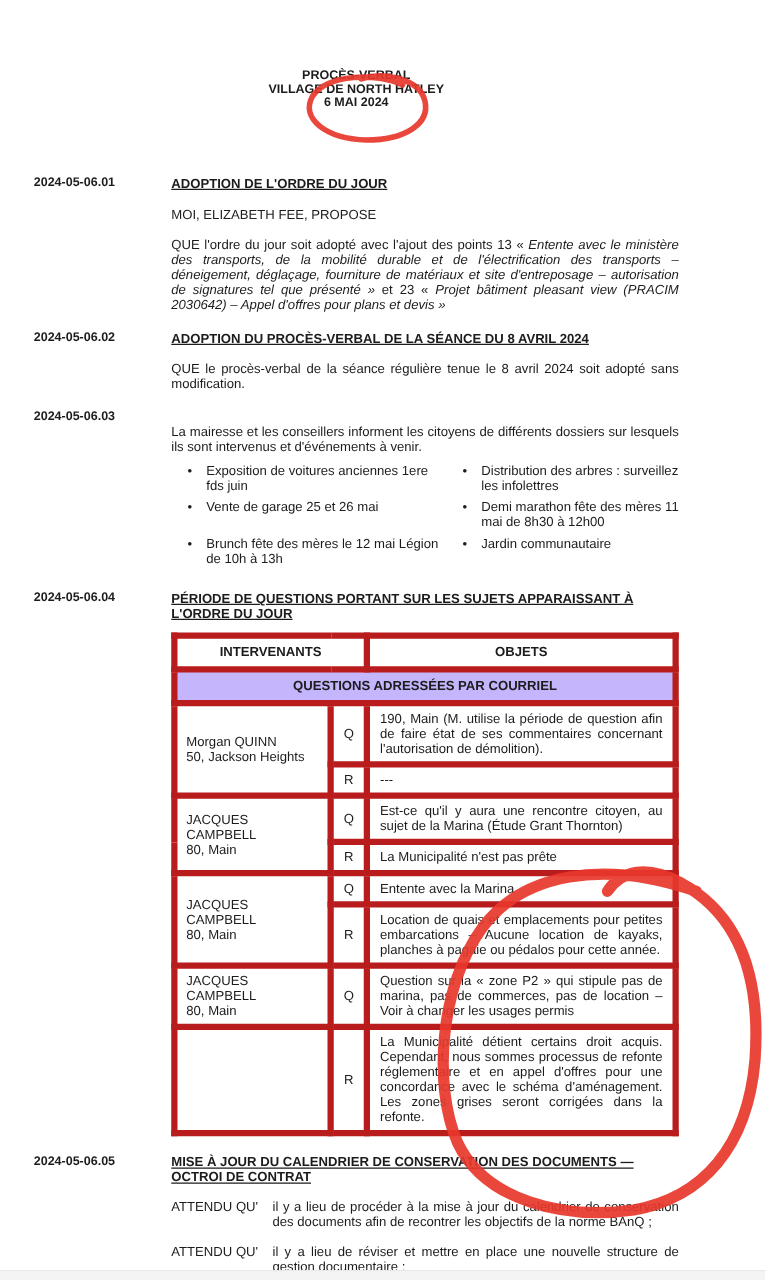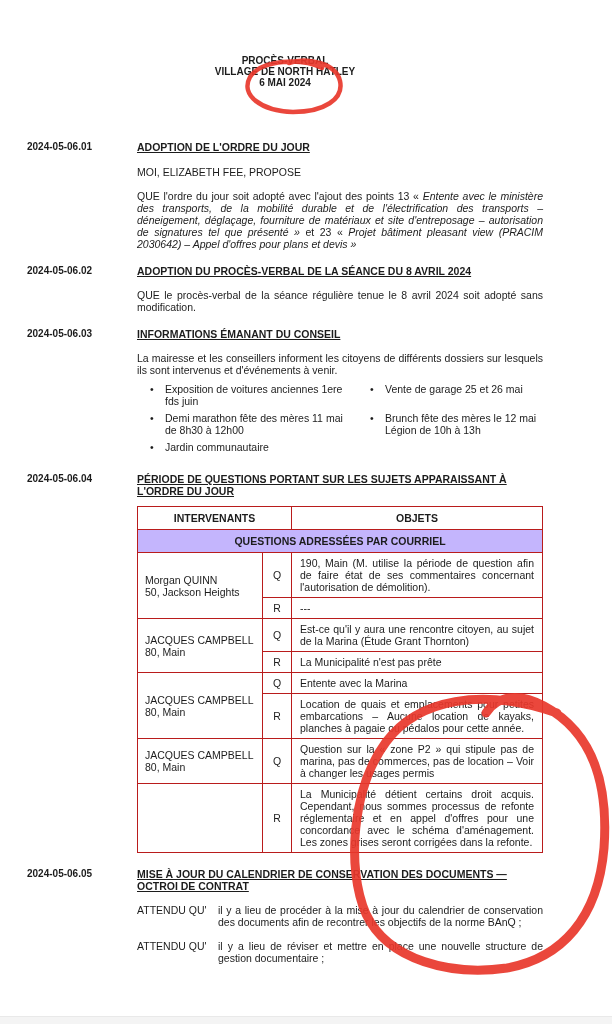--- a/index.html
+++ b/index.html
@@ -15,21 +15,21 @@
   .heading{font-weight:700;text-decoration:underline;}
   .para{text-align:justify;margin-top:12px;}
   .propose{margin-top:13px;}
   .it{font-style:italic;}
   .mt-s1{margin-top:53px;}
   .mt-sec{margin-top:15px;}
   .bullets{display:grid;grid-template-columns:204px 1fr;column-gap:16px;margin-top:7px;padding-left:11px;}
   .bullet{position:relative;padding-left:17px;margin-bottom:5px;}
   .bullet::before{content:"\2022";position:absolute;left:2px;}
   .qtable{width:100%;border-collapse:collapse;margin-top:9px;table-layout:fixed;}
-  .qtable td,.qtable th{border:1px solid #b91c1c;}
+  .qtable td,.qtable th{border:5px solid #b91c1c;}
   .qtable th{font-weight:700;text-align:center;padding:5px 4px;font-size:10.5px;}
   .subhead td{background:#c4b5fd;font-weight:700;text-align:center;padding:5px 4px;}
   .cell-name{padding:3px 7px;vertical-align:middle;}
   .cell-name.top{vertical-align:middle;}
   .cell-qr{text-align:center;vertical-align:middle;padding:2px;}
   .cell-obj{padding:4px 8px;text-align:justify;vertical-align:middle;}
   .attendu{display:flex;margin-top:12px;}
   .att-label{flex:0 0 81px;}
   .att-text{flex:1;text-align:justify;}
   .overlay{position:absolute;left:0;top:0;width:612px;height:1024px;pointer-events:none;}
@@ -60,24 +60,24 @@
       <div class="num">2024-05-06.02</div>
       <div class="sec-body">
         <div class="heading">ADOPTION DU PROCÈS-VERBAL DE LA SÉANCE DU 8 AVRIL 2024</div>
         <div class="para">QUE le procès-verbal de la séance régulière tenue le 8 avril 2024 soit adopté sans modification.</div>
       </div>
     </div>
 
     <div class="section mt-sec">
       <div class="num">2024-05-06.03</div>
       <div class="sec-body">
-        <div class="heading">INFORMATIONS ÉMANANT DU CONSEIL</div>
         <div class="para">La mairesse et les conseillers informent les citoyens de différents dossiers sur lesquels ils sont intervenus et d'événements à venir.</div>
         <div class="bullets">
           <div class="bullet">Exposition de voitures anciennes 1ere fds juin</div>
+          <div class="bullet">Distribution des arbres : surveillez les infolettres</div>
           <div class="bullet">Vente de garage 25 et 26 mai</div>
           <div class="bullet">Demi marathon fête des mères 11 mai de 8h30 à 12h00</div>
           <div class="bullet">Brunch fête des mères le 12 mai Légion de 10h à 13h</div>
           <div class="bullet">Jardin communautaire</div>
         </div>
       </div>
     </div>
 
     <div class="section mt-sec">
       <div class="num">2024-05-06.04</div>

